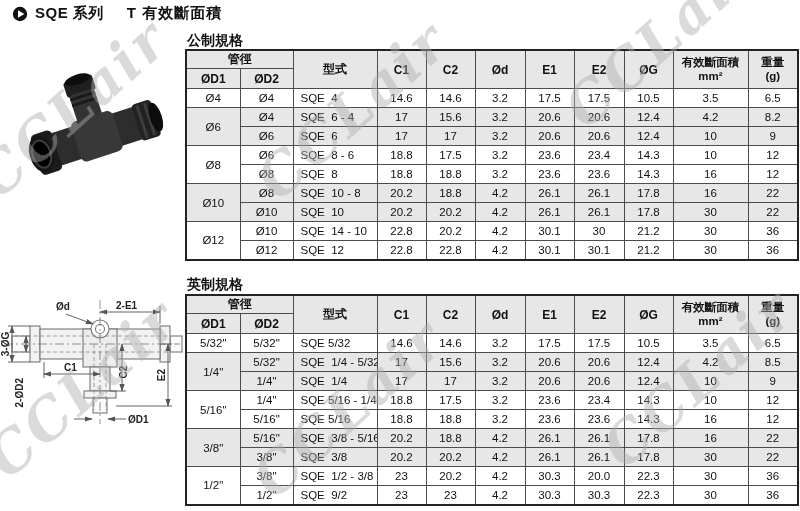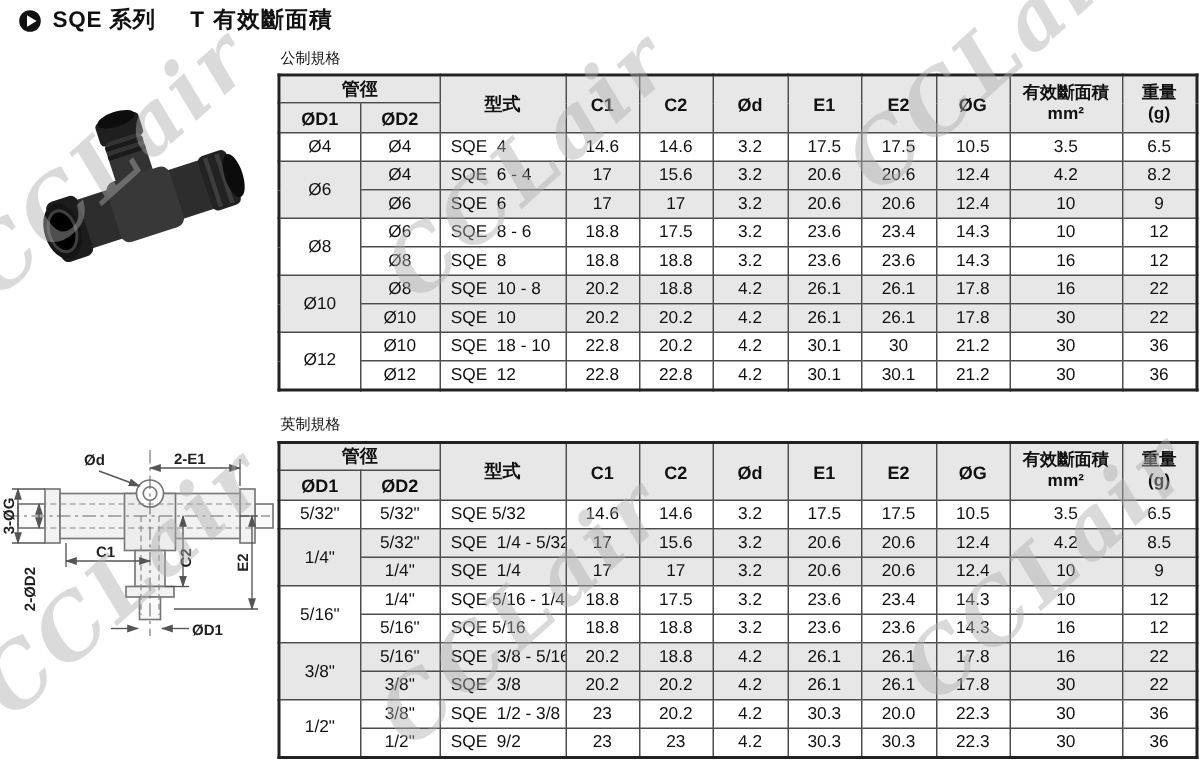--- a/index.html
+++ b/index.html
@@ -18,21 +18,21 @@
         font-size:56px; color:rgba(172,172,172,0.45); letter-spacing:3px; white-space:nowrap;
         transform:translate(-50%,-50%) rotate(-42deg); pointer-events:none; z-index:6; }
   .wm1{ left:72px;  top:108px; }
   .wm2{ left:352px; top:110px; }
   .wm3{ left:660px; top:38px;  }
   .wm4{ left:82px;  top:388px; }
   .wm5{ left:348px; top:408px; }
   .wm6{ left:698px; top:378px; }
 
   
-  .section-label { position:absolute; font-size:10px; font-weight:normal; z-index:2; }
+  .section-label { position:absolute; font-size:14px; font-weight:bold; z-index:2; }
   .lbl-metric   { left:187px; top:32px; }
   .lbl-imperial { left:187px; top:276px; }
 
   
   .tbl-wrap { position:absolute; left:185px; width:672px; z-index:2; }
   .tw-metric   { top:49px; }
   .tw-imperial { top:294px; }
   table { border-collapse:collapse; table-layout:fixed; width:612px; font-size:11.5px; border:2px solid #222; }
   th,td { border:1px solid #4c4c4c; text-align:center; vertical-align:middle; padding:0; color:#111; overflow:hidden; }
   thead th { background:#e7e7e7; font-weight:bold; font-size:12px; }
@@ -296,21 +296,21 @@
             <td>4.2</td>
             <td>26.1</td>
             <td>26.1</td>
             <td>17.8</td>
             <td>30</td>
             <td>22</td>
           </tr>
           <tr>
             <td rowspan="2">Ø12</td>
             <td>Ø10</td>
-            <td class="model">SQE  18 - 10</td>
+            <td class="model">SQE  14 - 10</td>
             <td>22.8</td>
             <td>20.2</td>
             <td>4.2</td>
             <td>30.1</td>
             <td>30</td>
             <td>21.2</td>
             <td>30</td>
             <td>36</td>
           </tr>
           <tr>

